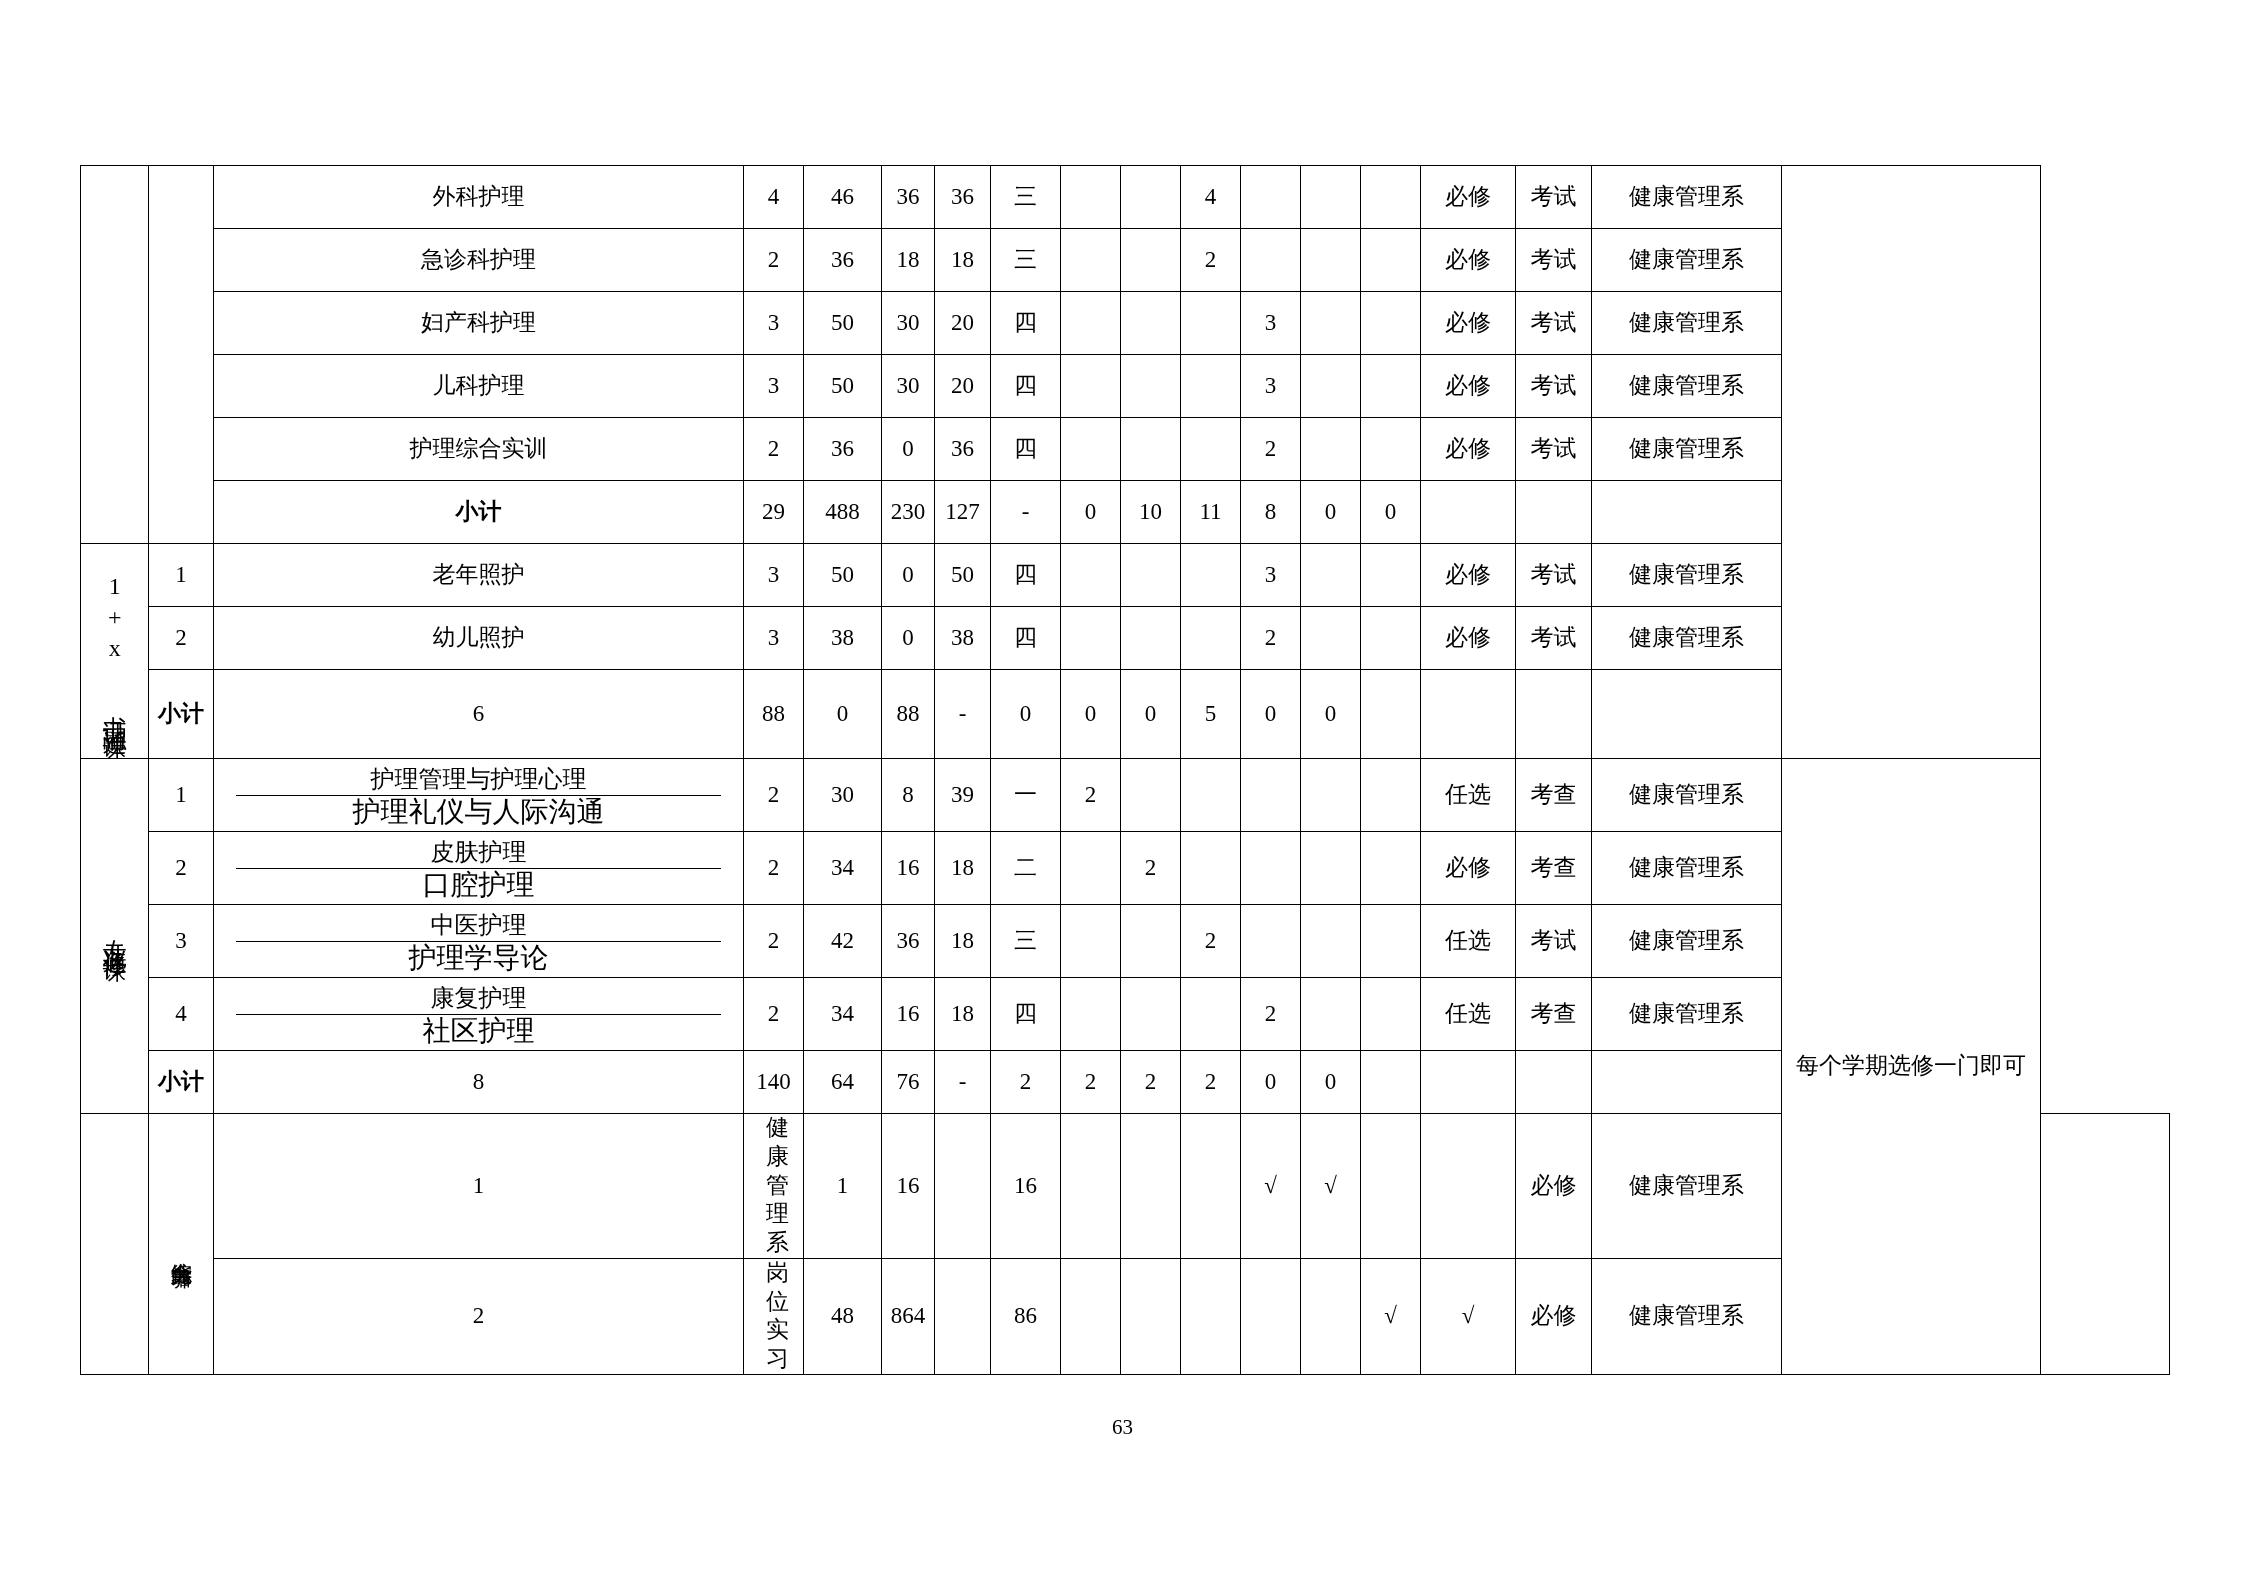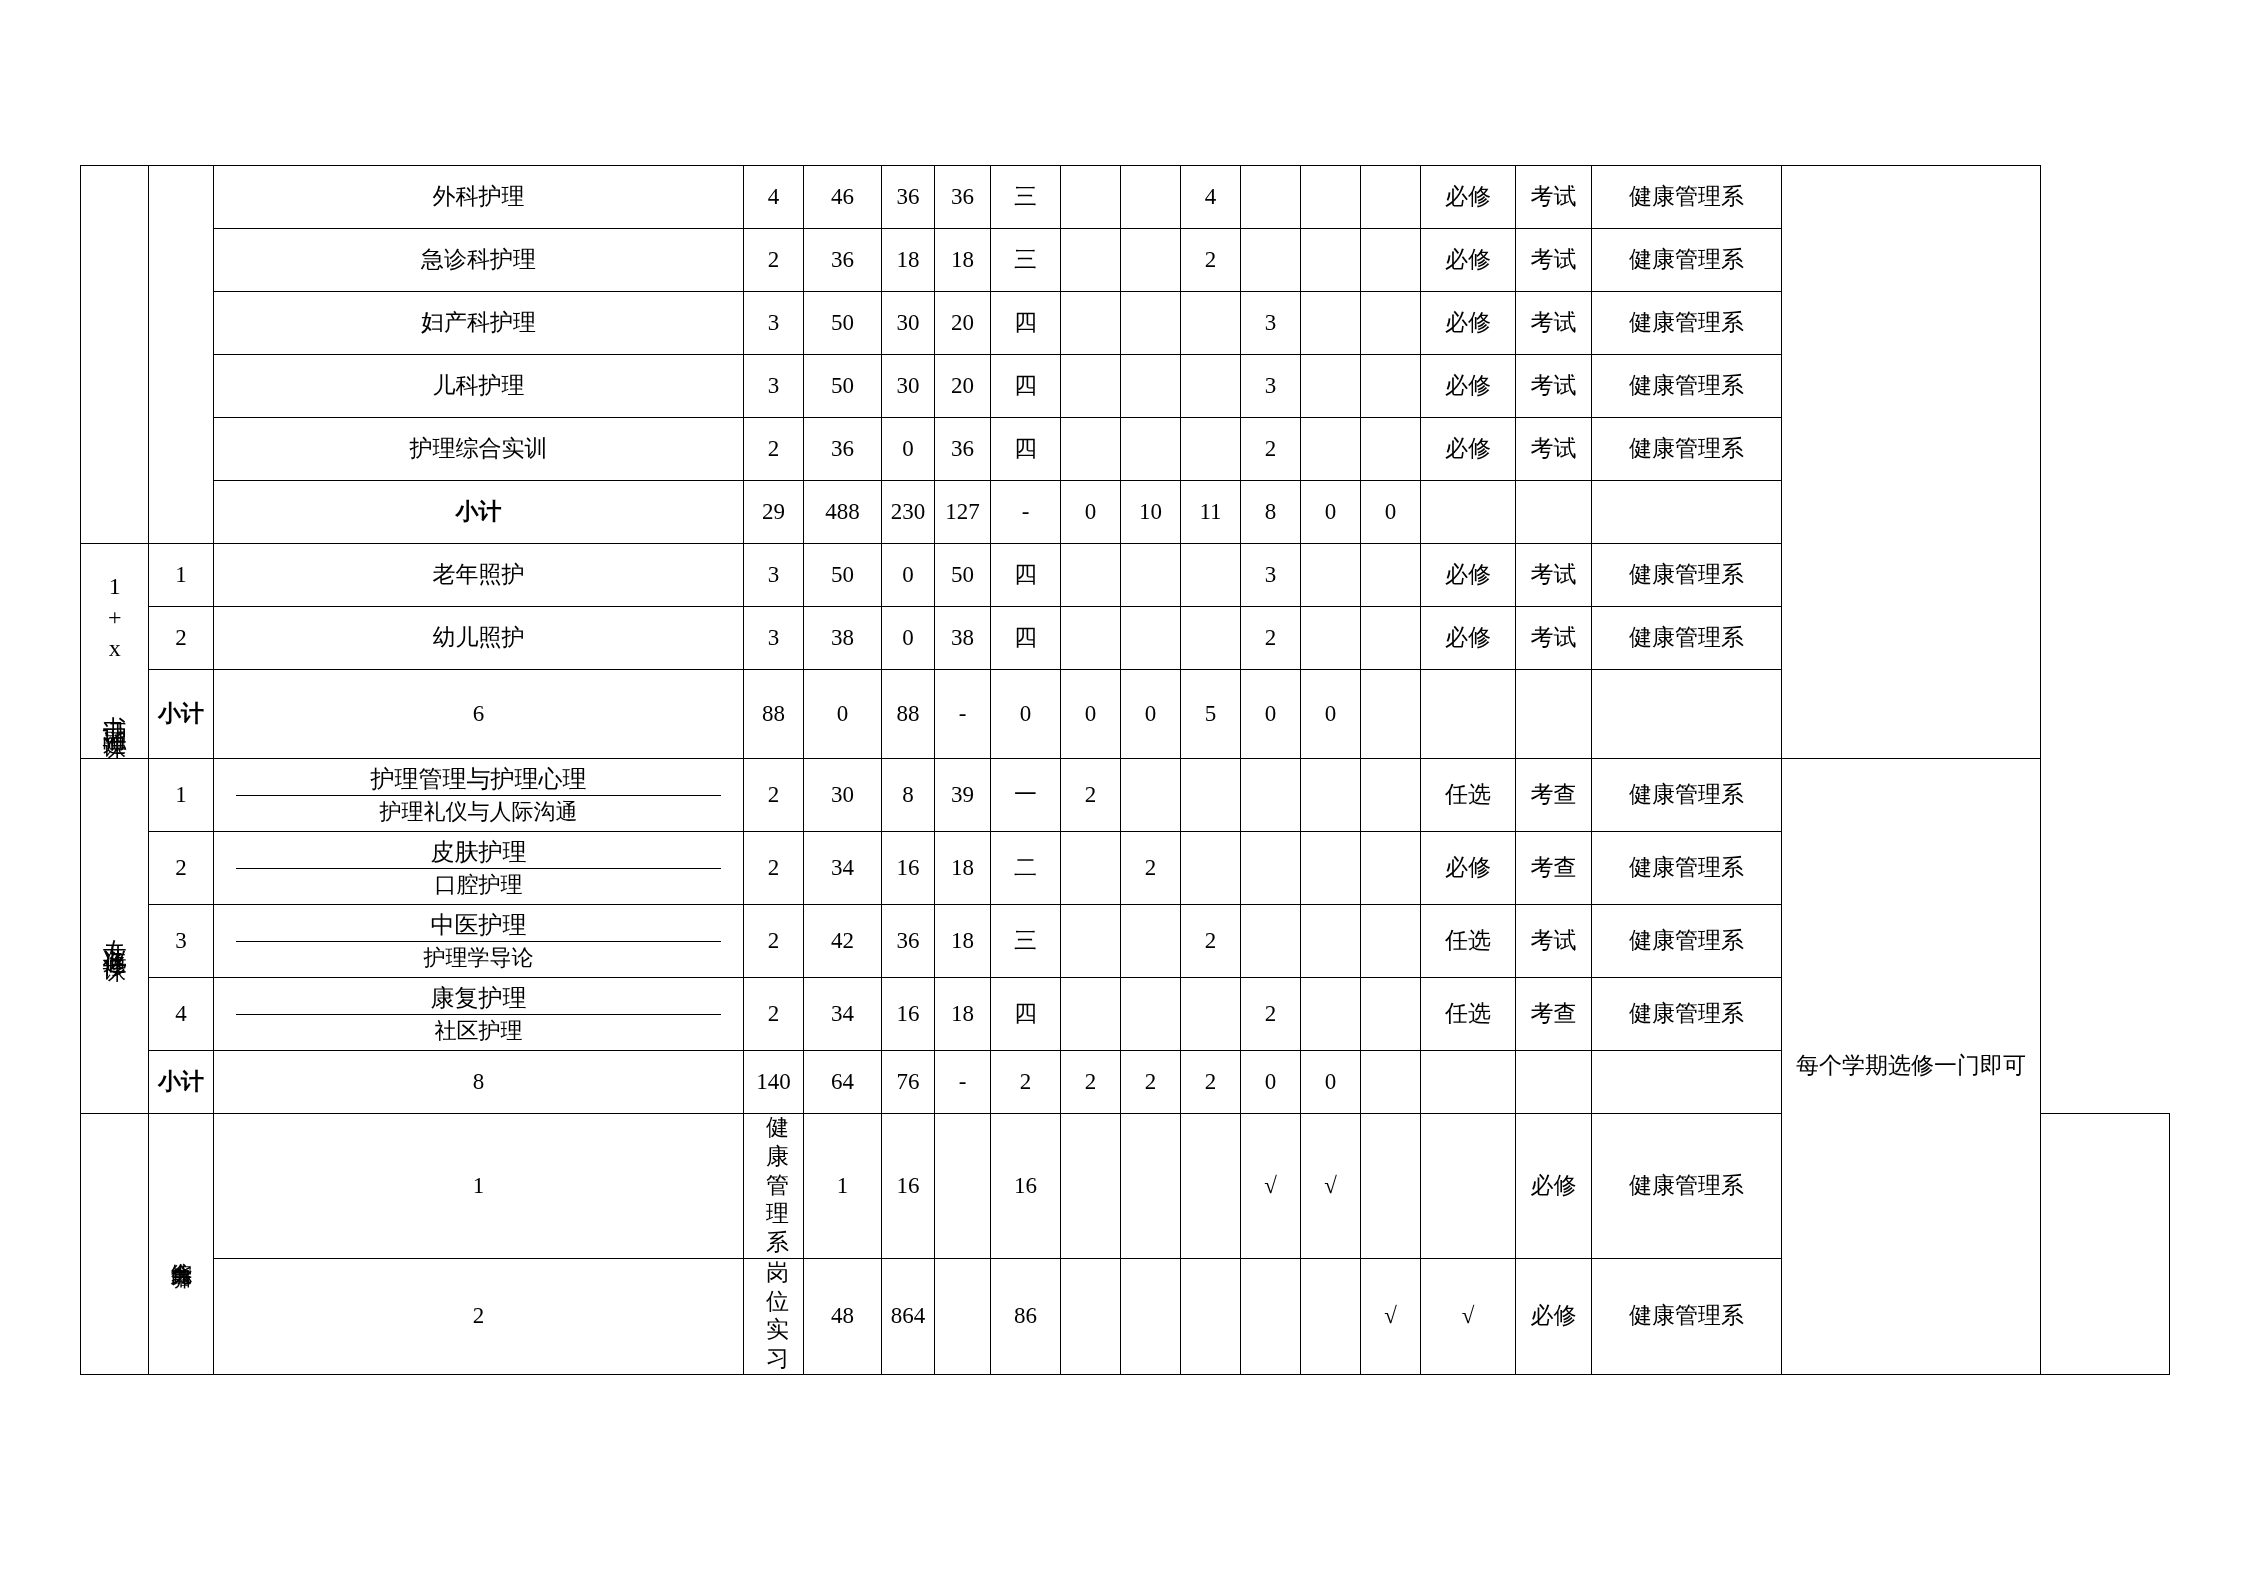--- a/index.html
+++ b/index.html
@@ -71,21 +71,21 @@
     border-bottom: 1.2px solid #000000;
     height: 31px;
     line-height: 31px;
     margin: 0 22px;
     font-size: 24px;
   }
   .dual-bottom {
     height: 31px;
     line-height: 31px;
     margin: 0 22px;
-    font-size: 22px;
+    font-size: 28px;
   }
   td.remark {
     font-size: 24px;
     text-align: left;
     padding-left: 14px;
     padding-right: 10px;
     line-height: 1.45;
   }
   td.stacked {
     font-size: 23px;
@@ -446,14 +446,15 @@
         <td></td>
         <td></td>
         <td>√</td>
         <td>√</td>
         <td>必修</td>
         <td>健康管理系</td>
       </tr>
     </tbody>
   </table>
 
+  <div class="pagenum">63</div>
 
 </div>
 
 </body></html>

